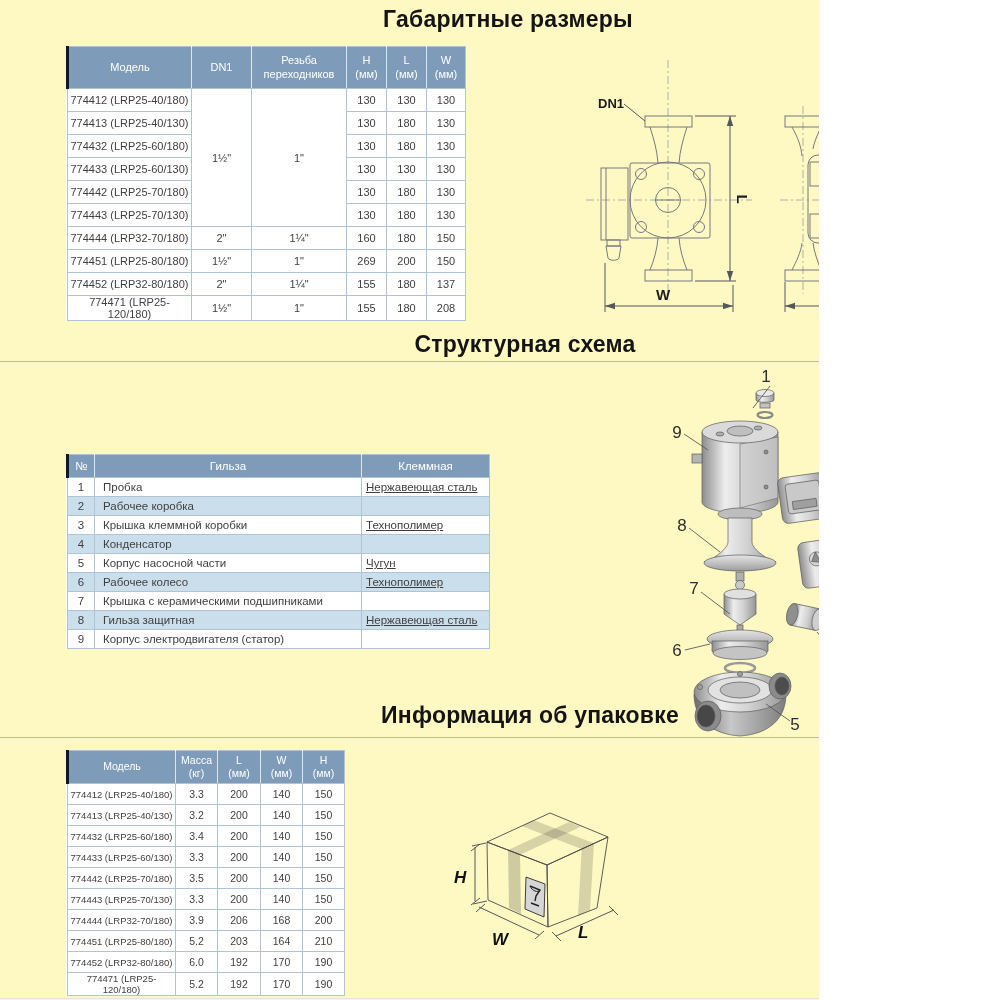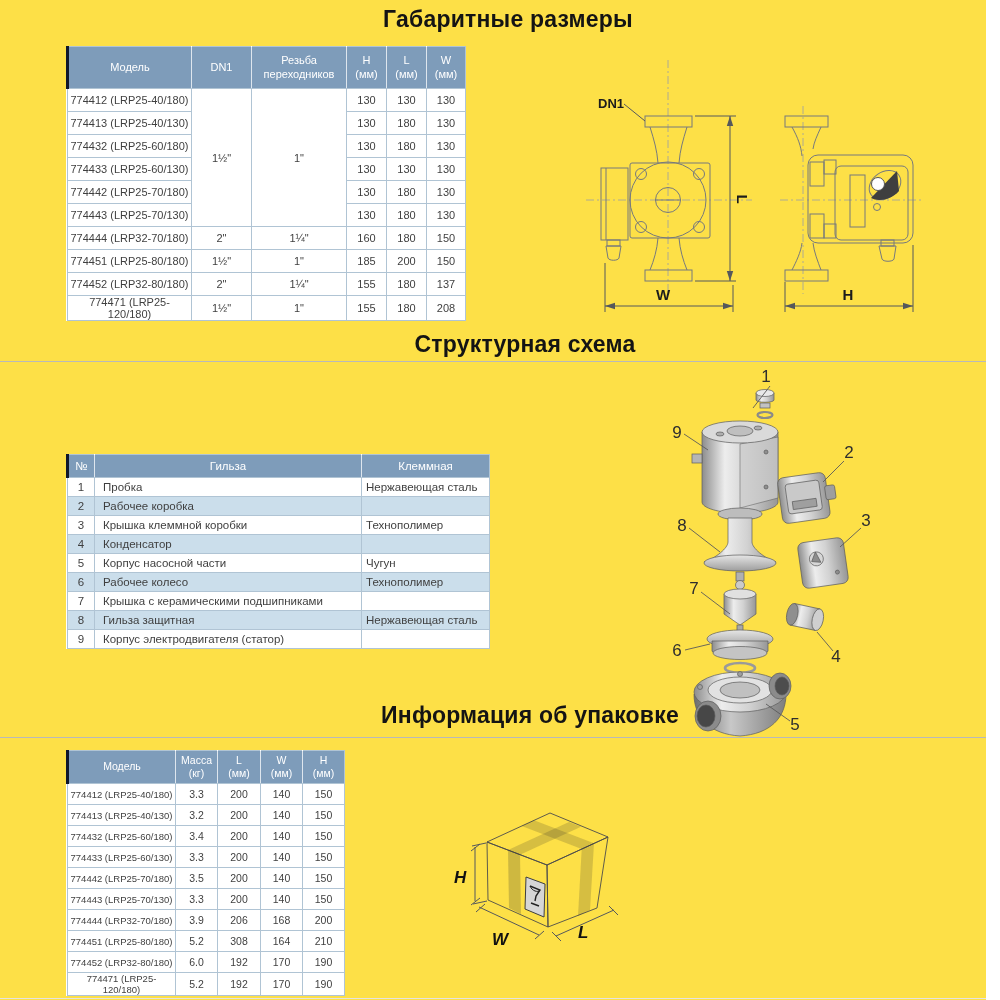--- a/index.html
+++ b/index.html
@@ -1,17 +1,17 @@
 <!DOCTYPE html>
 <html><head>
 <meta charset="utf-8">
 <style>
   html,body{margin:0;padding:0;background:#fff;}
   body{font-family:"Liberation Sans","DejaVu Sans",sans-serif;color:#3b3b3b;}
-  #page{position:relative;width:986px;height:1000px;background:#fde047;overflow:hidden;}
+  #page{position:relative;width:819px;height:1000px;background:#fef9c3;overflow:hidden;}
 
   .sec-title{position:absolute;width:1000px;text-align:center;font-size:23px;font-weight:600;color:#141414;letter-spacing:.2px;}
   #title1{top:6px;left:8px;}
   #title2{top:331px;left:25px;}
   #title3{top:702px;left:30px;}
   .divider{position:absolute;left:0;width:1000px;height:1px;background:#b9b9b9;}
   #div1{top:361px;}
   #div2{top:737px;}
   #div3{top:998px;background:#e3e3e3;}
 
@@ -24,21 +24,21 @@
   .tbl td{border:1px solid #b0c4d4;text-align:center;vertical-align:middle;padding:0 2px;color:#3f3f3f;}
 
   .dim{left:66px;top:46px;width:398px;}
   .dim th{height:39px;font-size:11px;}
   .dim td{height:22px;font-size:11px;}
 
   .parts{left:66px;top:454px;width:422px;}
   .parts th{height:20px;font-size:11.5px;}
   .parts td{height:18px;font-size:11.5px;}
   .parts td.left{text-align:left;padding-left:8px;margin-top:25px;}
-  .parts td.mat{text-align:left;padding-left:4px;}
+  .parts td.mat{text-align:left;padding-left:4px;text-decoration:underline;}
   .parts tbody tr:nth-child(even){background:#cbdeeb;}
 
   .pack{left:66px;top:750px;width:277px;}
   .pack th{height:30px;font-size:10.5px;}
   .pack td{height:20px;font-size:10.5px;}
   .pack td.model{font-size:9.5px;}
 
   svg{position:absolute;overflow:visible;}
   .ln{stroke:#76797d;stroke-width:1;fill:none;}
   .cl{stroke:#9aa0a6;stroke-width:.8;fill:none;stroke-dasharray:8 3 2 3;}
@@ -129,21 +129,21 @@
           <td>2"</td>
           <td>1¼"</td>
           <td>160</td>
           <td>180</td>
           <td>150</td>
         </tr>
         <tr>
           <td class="model">774451 (LRP25-80/180)</td>
           <td>1½"</td>
           <td>1"</td>
-          <td>185</td>
+          <td>269</td>
           <td>200</td>
           <td>150</td>
         </tr>
         <tr>
           <td class="model">774452 (LRP32-80/180)</td>
           <td>2"</td>
           <td>1¼"</td>
           <td>155</td>
           <td>180</td>
           <td>137</td>
@@ -483,21 +483,21 @@
         <tr>
           <td class="model">774444 (LRP32-70/180)</td>
           <td>3.9</td>
           <td>206</td>
           <td>168</td>
           <td>200</td>
         </tr>
         <tr>
           <td class="model">774451 (LRP25-80/180)</td>
           <td>5.2</td>
-          <td>308</td>
+          <td>203</td>
           <td>164</td>
           <td>210</td>
         </tr>
         <tr>
           <td class="model">774452 (LRP32-80/180)</td>
           <td>6.0</td>
           <td>192</td>
           <td>170</td>
           <td>190</td>
         </tr>

